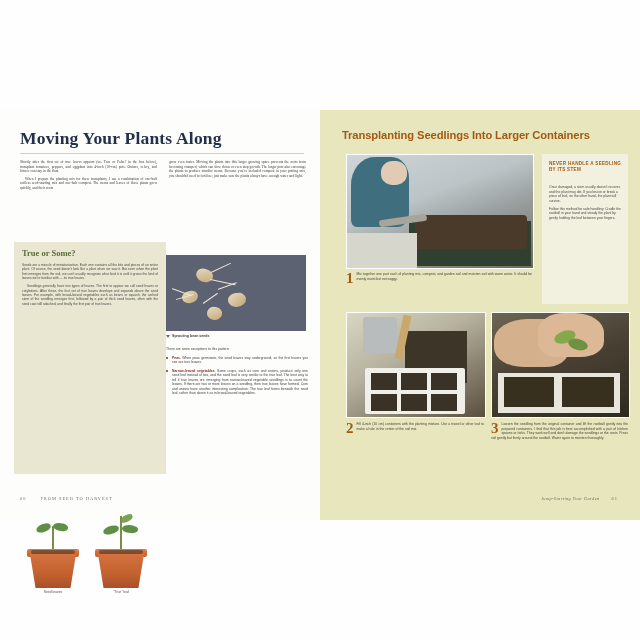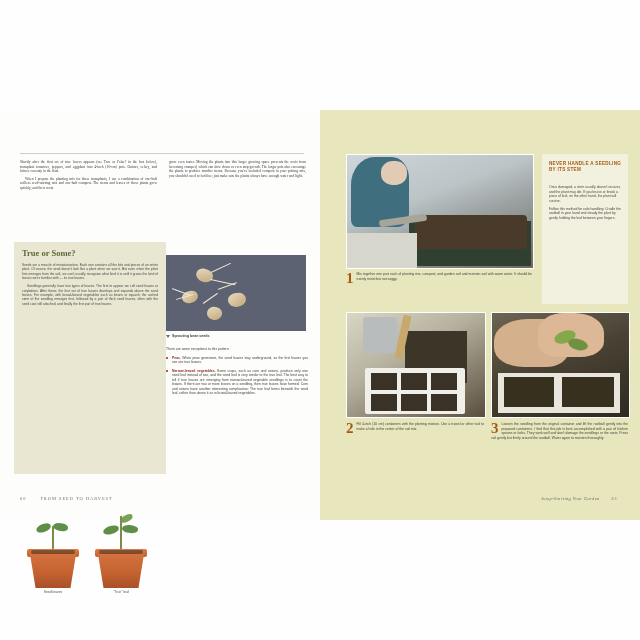--- a/index.html
+++ b/index.html
@@ -83,20 +83,21 @@
               font-style:italic;color:#6e6e62;letter-spacing:.4px;}
   .foot-right .pg{font-style:normal;margin-left:12px;letter-spacing:1px;}
 </style>
 </head>
 <body>
 
 <div class="spread">
 
   <div class="page-left">
 
+    <div class="l-title">Moving Your Plants Along</div>
     <div class="l-rule"></div>
 
     <div class="l-cols">
       <div class="l-col body-line">
         <p>Shortly after the first set of true leaves appears (see True or False? in the box below), transplant tomatoes, peppers, and eggplant into 4-inch (10-cm) pots. Onions, celery, and lettuce can stay in the flats.</p>
         <p class="indent">When I prepare the planting mix for these transplants, I use a combination of one-half soilless seed-starting mix and one-half compost. The stems and leaves of these plants grow quickly, and their roots</p>
       </div>
       <div class="l-col body-line">
         <p>grow even faster. Moving the plants into this larger growing space prevents the roots from becoming cramped, which can slow down or even stop growth. The larger pots also encourage the plants to produce sturdier stems. Because you've included compost in your potting mix, you shouldn't need to fertilize; just make sure the plants always have enough water and light.</p>
       </div>
@@ -154,20 +155,21 @@
       <p class="bul"><b>Narrow-leaved vegetables.</b><span> Some crops, such as corn and onions, produce only one seed leaf instead of two, and the seed leaf is very similar to the true leaf. The best way to tell if true leaves are emerging from narrow-leaved vegetable seedlings is to count the leaves. If there are two or more leaves on a seedling, then true leaves have formed. Corn and onions have another interesting complication: The true leaf forms beneath the seed leaf, rather than above it as in broad-leaved vegetables.</span></p>
     </div>
 
     <div class="foot-left">
       <span class="pg">60</span><span>FROM SEED TO HARVEST</span>
     </div>
   </div>
 
   <div class="page-right">
 
+    <div class="r-title">Transplanting Seedlings Into Larger Containers</div>
 
     <div class="ph ph1" style="background:linear-gradient(160deg,#cfd5d8 0%,#bcc4c7 38%,#9aa0a0 60%,#6e6a5e 100%);">
       <div style="position:absolute;left:4px;top:2px;width:58px;height:70px;background:#3f6f7e;border-radius:40% 30% 20% 10%;"></div>
       <div style="position:absolute;left:34px;top:6px;width:26px;height:24px;background:#e2cbb4;border-radius:45%;"></div>
       <div style="position:absolute;left:62px;top:66px;width:122px;height:45px;background:#2f4031;"></div>
       <div style="position:absolute;left:68px;top:60px;width:112px;height:34px;background:#4a3a29;border-radius:4px;"></div>
       <div style="position:absolute;left:0;top:78px;width:70px;height:35px;background:#d7d6cd;"></div>
       <div style="position:absolute;left:32px;top:62px;width:48px;height:7px;background:#a7a49a;border-radius:3px;transform:rotate(-8deg);"></div>
     </div>
     <div class="step s1">

